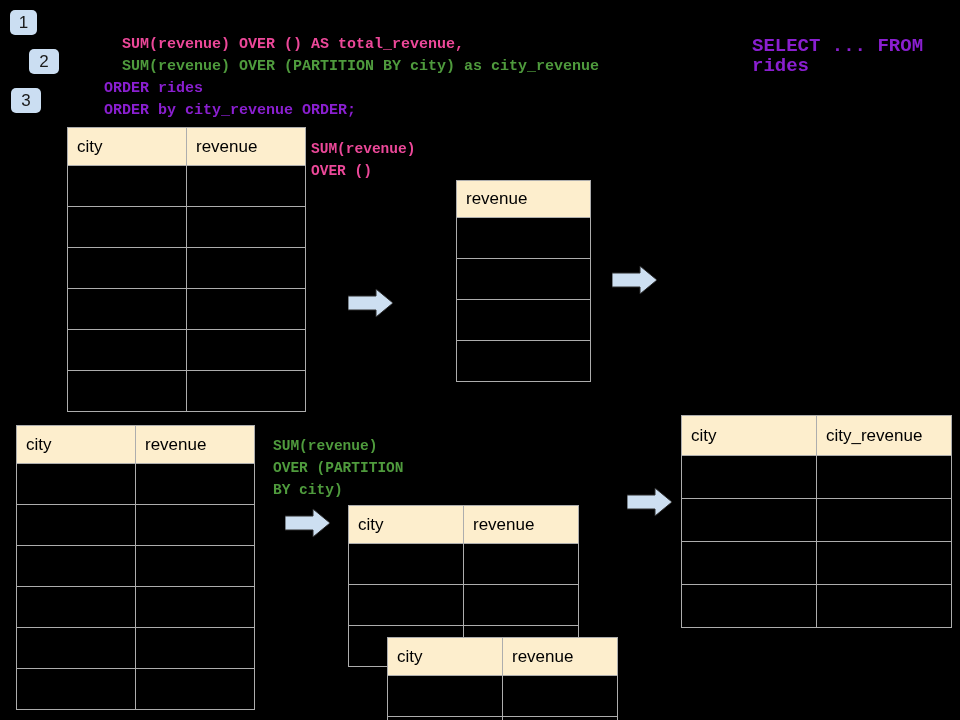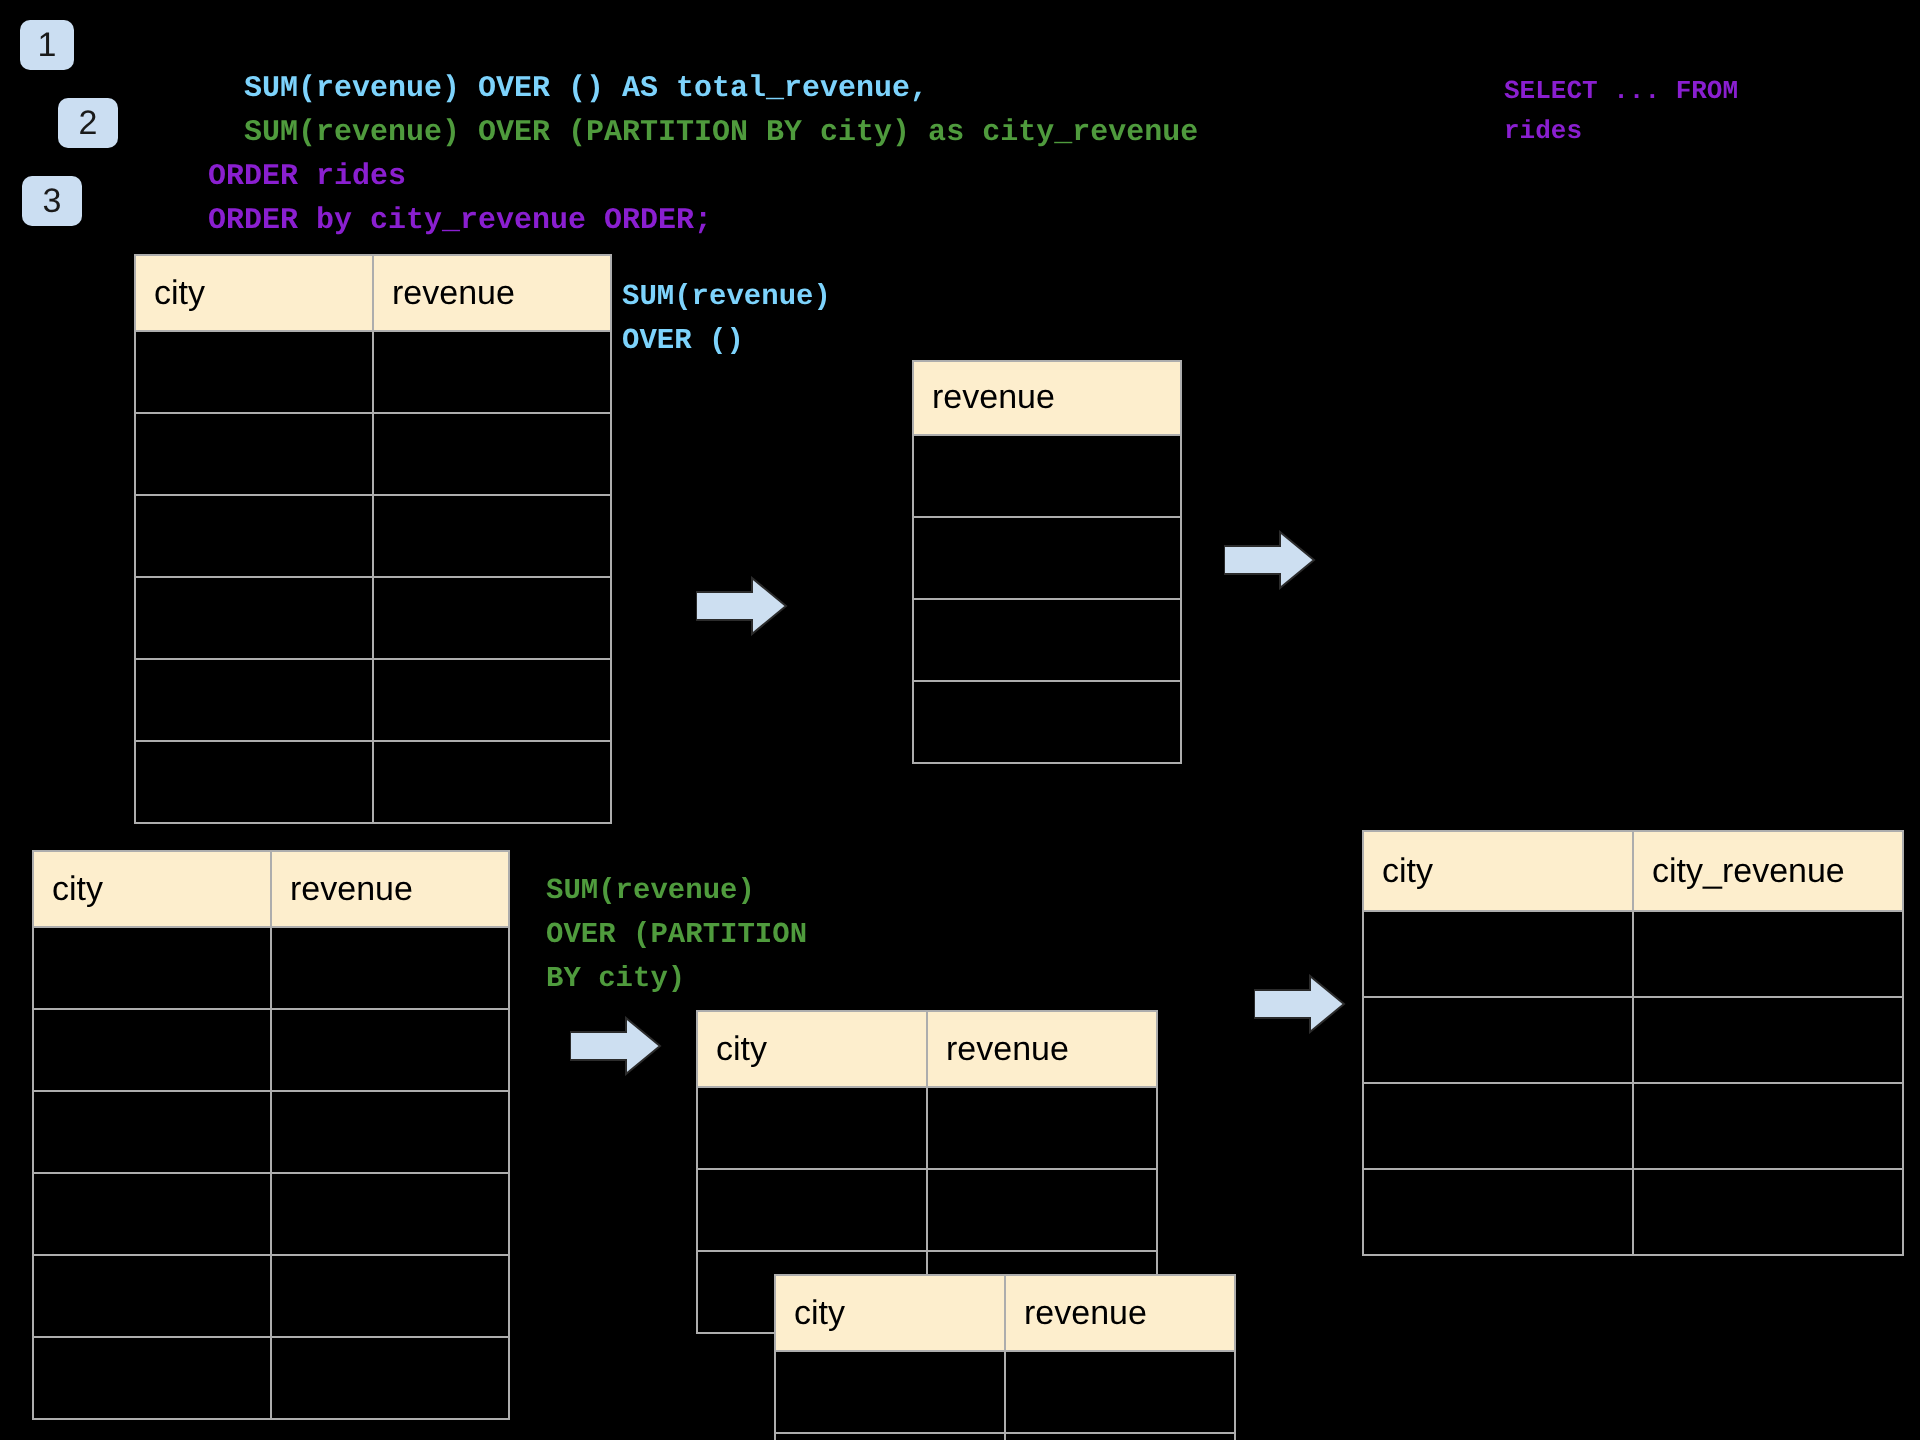--- a/index.html
+++ b/index.html
@@ -35,27 +35,27 @@
   .sql-block {
     position: absolute;
     font-family: "Liberation Mono", "DejaVu Sans Mono", monospace;
     font-size: 15px;
     font-weight: bold;
     line-height: 22px;
     white-space: pre;
     letter-spacing: 0px;
   }
   .c-purple { color: #8a1fd0; }
-  .c-red    { color: #7dd3fc; }
+  .c-red    { color: #ec4899; }
   .c-green  { color: #4f9b3d; }
 
   .side-note {
     position: absolute;
     font-family: "Liberation Mono", "DejaVu Sans Mono", monospace;
-    font-size: 13px;
+    font-size: 19px;
     font-weight: bold;
     line-height: 20px;
     white-space: pre;
     color: #8a1fd0;
   }
 
   
   .annot {
     position: absolute;
     font-family: "Liberation Mono", "DejaVu Sans Mono", monospace;

